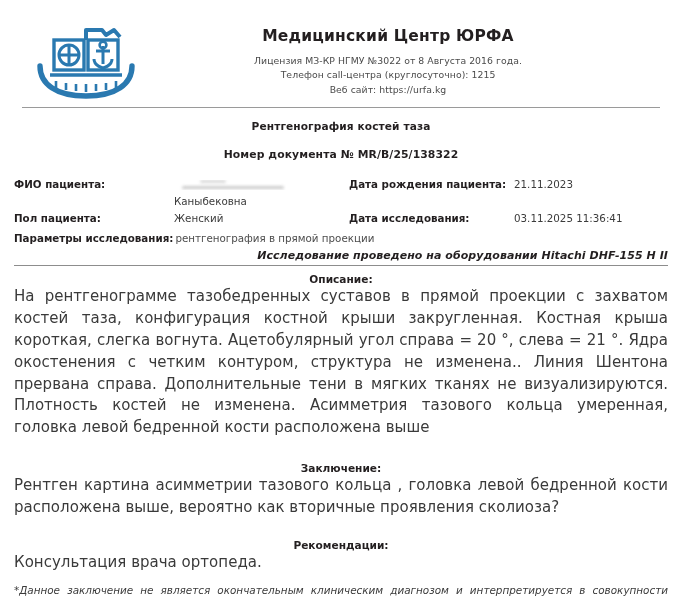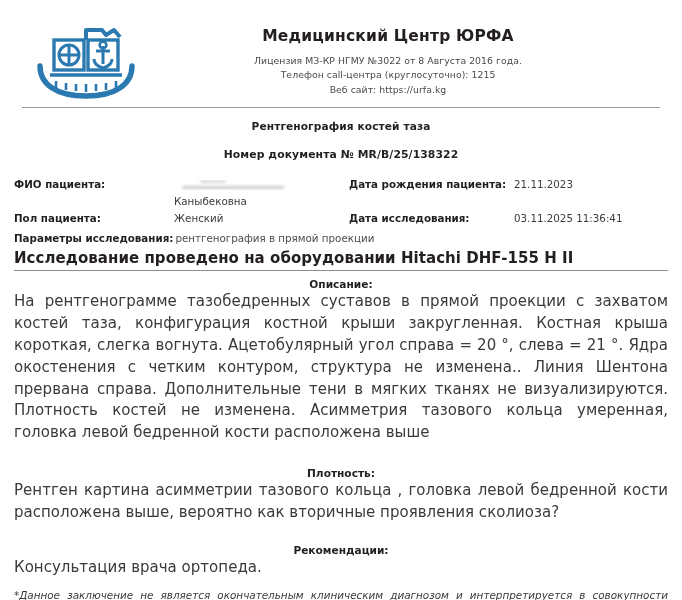--- a/index.html
+++ b/index.html
@@ -149,26 +149,27 @@
   .params-row {
     display: flex;
     align-items: baseline;
     margin: 6px 14px 0 14px;
     font-size: 10.3px;
   }
   .params-row .lbl { margin-right: 2px; }
   .params-row .val { color: #4b4b4b; }
 
   .equip {
-    text-align: left;
-    font-size: 15px;
+    text-align: right;
+    font-size: 11px;
     font-weight: bold;
     color: #231f20;
     margin: 5px 14px 0 14px;
     letter-spacing: 0.05px;
+    font-style: italic;
   }
 
   
   .section {
     margin: 0 14px;
   }
   .section-head {
     font-size: 10.6px;
     font-weight: bold;
     color: #231f20;
@@ -333,21 +334,21 @@
   <div class="rule-thin"></div>
 
   <div class="section">
     <div class="section-head">Описание:</div>
     <div class="body-text"> На рентгенограмме тазобедренных суставов в прямой проекции с захватом костей таза, конфигурация костной крыши закругленная. Костная крыша короткая, слегка вогнута. Ацетобулярный угол справа = 20 °, слева = 21 °. Ядра окостенения  с четким контуром, структура не изменена..  Линия Шентона  прервана справа.    Дополнительные тени в мягких тканях не визуализируются. Плотность костей  не изменена.  Асимметрия тазового кольца умеренная, головка левой бедренной кости расположена выше</div>
   </div>
 
   <div class="gap-lg"></div>
 
   <div class="section">
-    <div class="section-head">Плотность:</div>
+    <div class="section-head">Заключение:</div>
     <div class="body-text">Рентген картина асимметрии тазового кольца , головка левой бедренной кости расположена выше, вероятно как вторичные проявления сколиоза?</div>
   </div>
 
   <div class="gap-md"></div>
 
   <div class="section">
     <div class="section-head">Рекомендации:</div>
     <div class="body-text">Консультация врача ортопеда.</div>
     <div class="disclaimer">*Данное заключение не является окончательным клиническим диагнозом и интерпретируется в совокупности данных клинического, лабораторного, инструментального и патоморфологического исследований.</div>
   </div>

